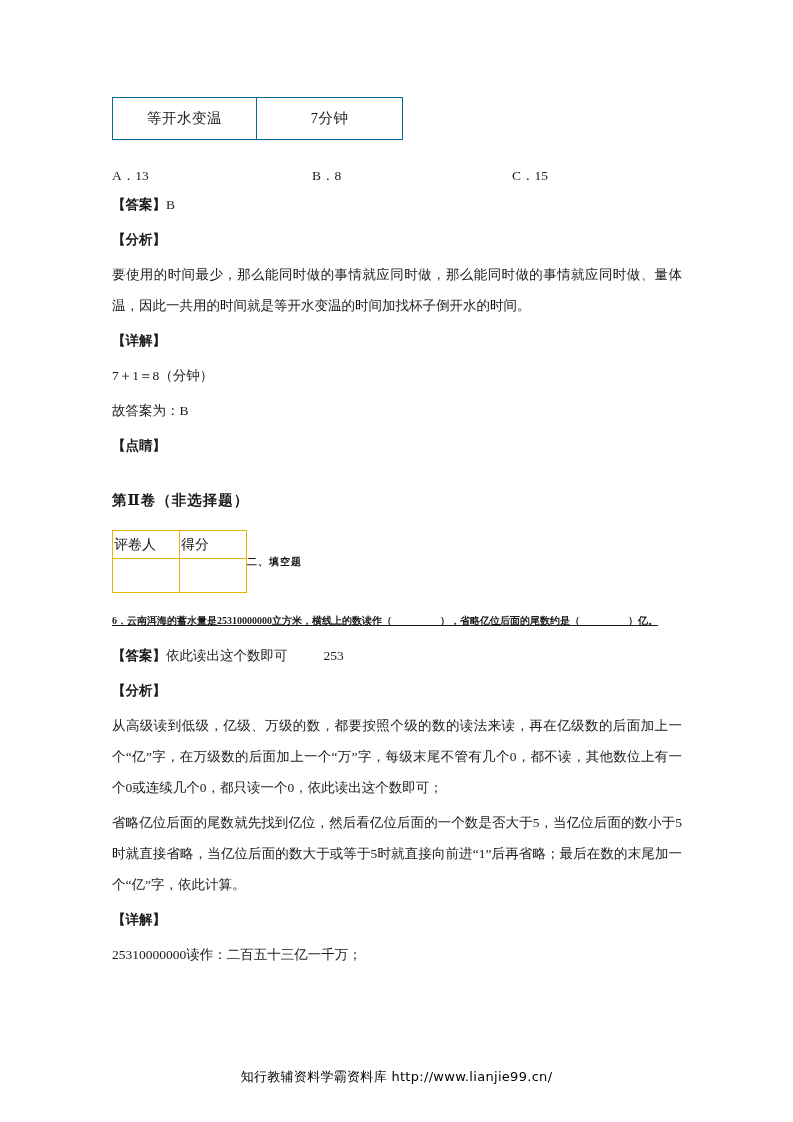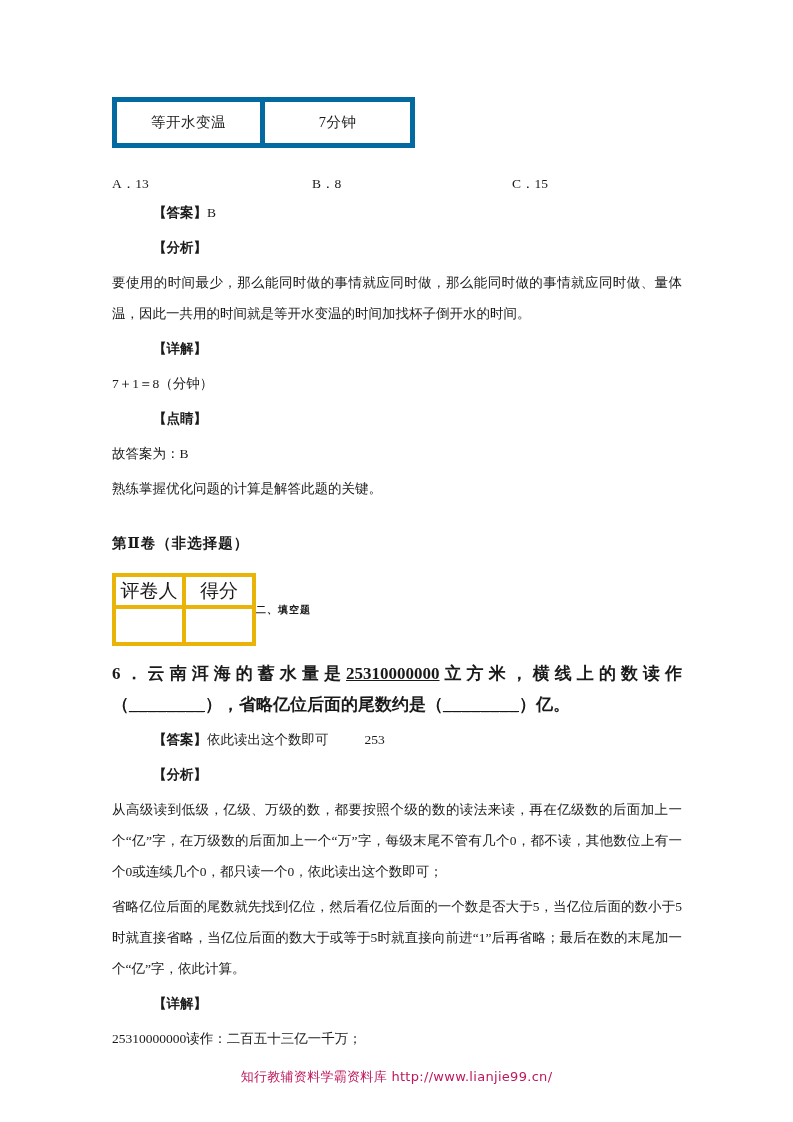--- a/index.html
+++ b/index.html
@@ -27,46 +27,45 @@
     width: 570px;
   }
 
   
   .task-table {
     border-collapse: collapse;
     margin-top: 97px;
     table-layout: fixed;
   }
   .task-table td {
-    border: 5px solid #0369a1;
+    border: 1px solid #0369a1;
     height: 41px;
     text-align: center;
     vertical-align: middle;
     font-size: 14.5px;
     letter-spacing: 0.5px;
     padding: 0 6px;
   }
   .task-table td.c1 { width: 131px; }
   .task-table td.c2 { width: 133px; margin-left: 32px; }
 
   .score-wrap {
     display: flex;
     align-items: center;
     margin-top: 20px;
   }
   .score-table {
     border-collapse: collapse;
     table-layout: fixed;
   }
   .score-table td {
-    border: 4px solid #eab308;
+    border: 1px solid #eab308;
     width: 64px;
-    text-align: center;
     vertical-align: middle;
-    font-size: 19px;
+    font-size: 14px;
   }
   .score-table td.hdr { height: 25px; }
   .score-table td.blank { height: 31px; }
   .section-title {
     font-size: 10px;
     font-weight: bold;
     letter-spacing: 1px;
   }
 
   
@@ -83,49 +82,50 @@
     line-height: 31px;
     margin-top: 4px;
   }
   .para {
     font-size: 13.5px;
     line-height: 31px;
     margin-top: 4px;
     text-align: justify;
     text-justify: inter-ideograph;
   }
-  .tag { font-weight: bold; margin-left: 41px; }
+  .tag { font-weight: bold; }
   .q-text {
-    font-size: 17px;
+    font-size: 10px;
     line-height: 31px;
     font-weight: bold;
     margin-top: 12px;
     text-align: justify;
     text-justify: inter-ideograph;
+    text-decoration: underline;
   }
   .q-text .num { text-decoration: underline; font-weight: bold; }
   .blank-fill { text-decoration: underline; letter-spacing: 1px; }
 
   .ans-gap { display: inline-block; width: 36px; }
 
   .center-head {
     font-size: 14.5px;
     font-weight: bold;
     letter-spacing: 1px;
     margin-top: 30px;
   }
 
   
   .footer {
     position: absolute;
     left: 0;
     right: 0;
     top: 1068px;
     text-align: center;
-    color: #be185d;
+    color: #000000;
     font-size: 13px;
     font-family: "DejaVu Sans", "Liberation Sans", sans-serif;
     letter-spacing: 0.3px;
   }
 </style>
 </head>
 <body>
 
 <div class="page">
 
@@ -154,27 +154,26 @@
       <span class="tag">【分析】</span>
     </div>
 
     <div class="para">要使用的时间最少，那么能同时做的事情就应同时做，那么能同时做的事情就应同时做、量体温，因此一共用的时间就是等开水变温的时间加找杯子倒开水的时间。</div>
 
     <div class="line">
       <span class="tag">【详解】</span>
     </div>
 
     <div class="line">7＋1＝8（分钟）</div>
+    <div class="line">故答案为：B</div>
+
     <div class="line">
       <span class="tag">【点睛】</span>
     </div>
 
-    <div class="line">故答案为：B</div>
-
-    <div class="line">熟练掌握优化问题的计算是解答此题的关键。</div>
 
     <div class="center-head">第Ⅱ卷（非选择题）</div>
 
     <div class="score-wrap">
       <table class="score-table">
         <tbody>
             <tr>
           <td class="hdr">评卷人</td>
           <td class="hdr">得分</td>
         </tr>

